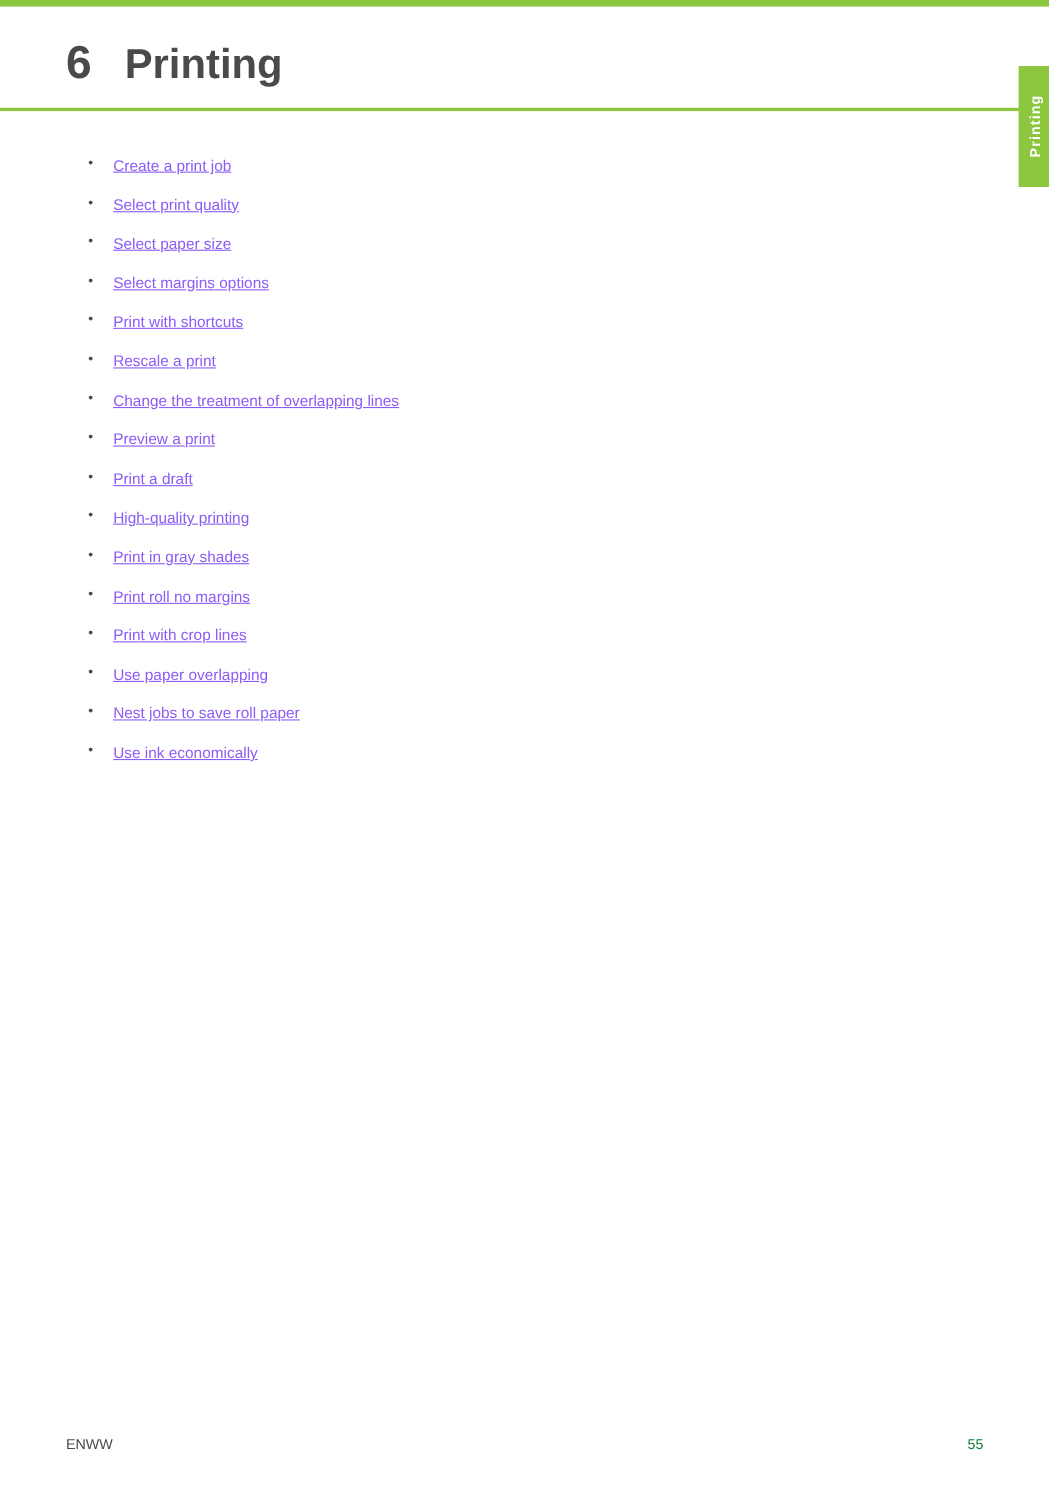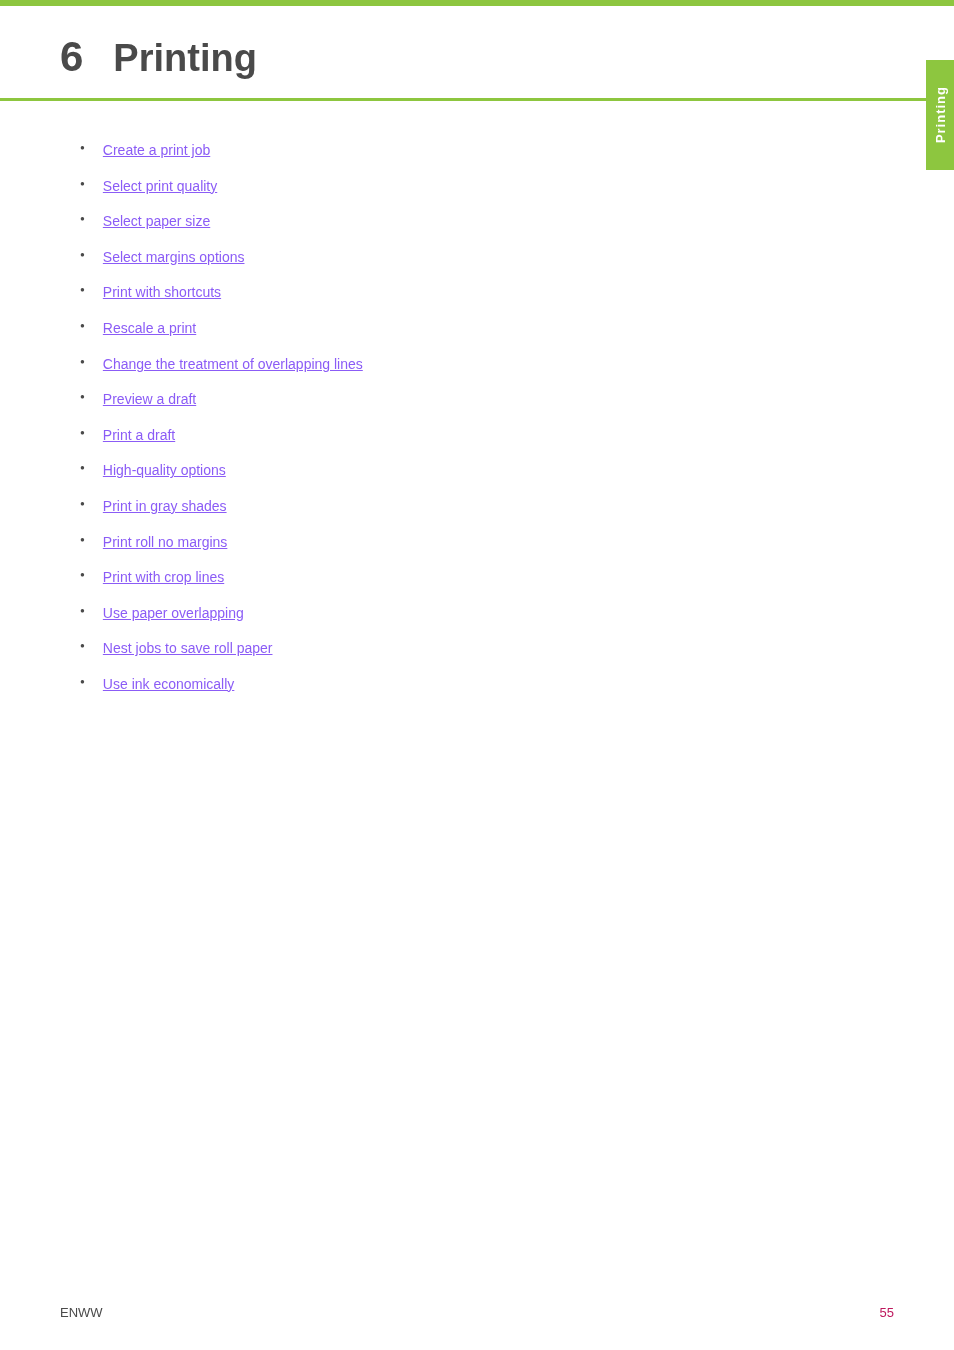--- a/index.html
+++ b/index.html
@@ -125,21 +125,21 @@
       align-items: flex-start;
     }
 
     .footer-left {
       font-size: 13px;
       color: #4a4a4a;
     }
 
     .footer-right {
       font-size: 13px;
-      color: #be185d;
+      color: #15803d;
     }
   </style>
 </head>
 <body>
 
 <div class="page-container">
 
   <div class="top-bar"></div>
 
   <div class="sidebar-tab">
@@ -176,29 +176,29 @@
         <li>
           <span class="bullet">●</span>
           <a class="toc-link" href="#">Rescale a print</a>
         </li>
         <li>
           <span class="bullet">●</span>
           <a class="toc-link" href="#">Change the treatment of overlapping lines</a>
         </li>
         <li>
           <span class="bullet">●</span>
-          <a class="toc-link" href="#">Preview a draft</a>
+          <a class="toc-link" href="#">Preview a print</a>
         </li>
         <li>
           <span class="bullet">●</span>
           <a class="toc-link" href="#">Print a draft</a>
         </li>
         <li>
           <span class="bullet">●</span>
-          <a class="toc-link" href="#">High-quality options</a>
+          <a class="toc-link" href="#">High-quality printing</a>
         </li>
         <li>
           <span class="bullet">●</span>
           <a class="toc-link" href="#">Print in gray shades</a>
         </li>
         <li>
           <span class="bullet">●</span>
           <a class="toc-link" href="#">Print roll no margins</a>
         </li>
         <li>

